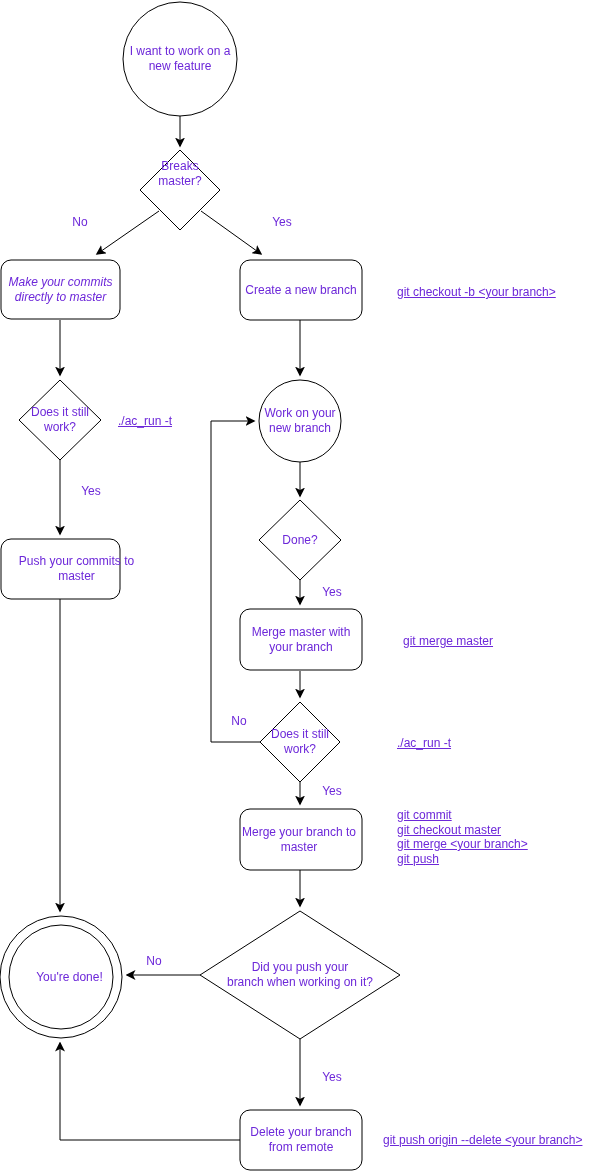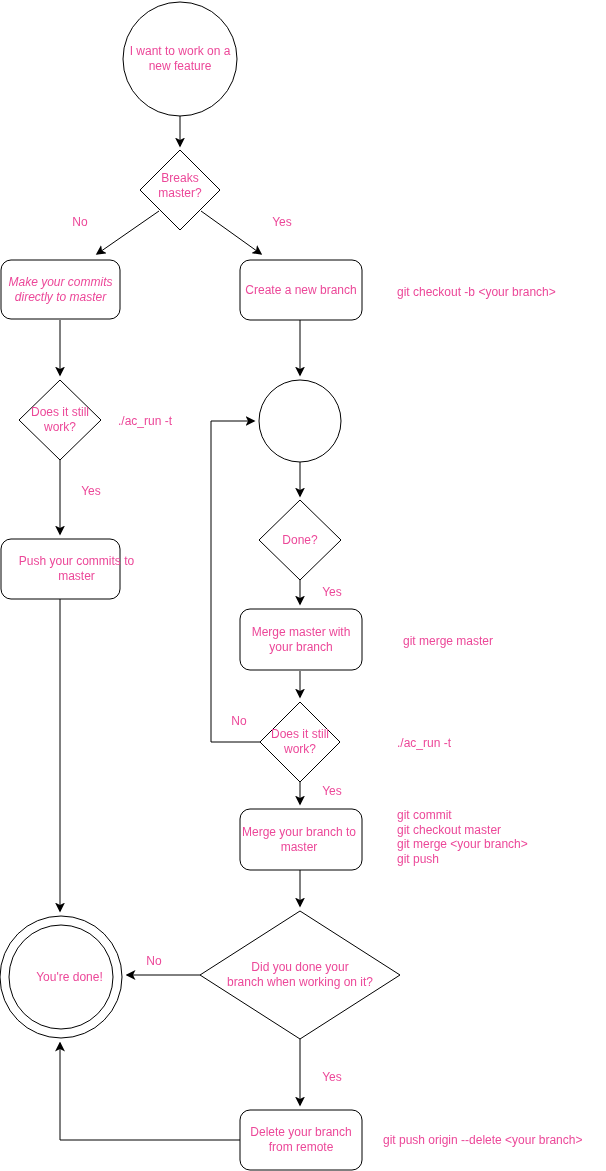--- a/index.html
+++ b/index.html
@@ -11,30 +11,30 @@
     font-family: "Liberation Sans", "DejaVu Sans", sans-serif;
     color: #000000;
     overflow: hidden;
   }
   #shapes { position: absolute; left: 0; top: 0; }
   .lbl {
     position: absolute;
     font-size: 12px;
     line-height: 15px;
     white-space: pre-line;
-    color: #ec4899;
+    color: #6d28d9;
   }
   .node-label {
     display: flex;
     align-items: center;
     justify-content: center;
     text-align: center;
   }
   .edge-label { text-align: center; line-height: 14px; }
-  .annot { line-height: 14.5px; }
+  .annot { line-height: 14.5px; text-decoration: underline; }
 </style>
 </head>
 <body>
 
 <div id="canvas">
 
   <svg id="shapes" width="606" height="1171" viewBox="0 0 606 1171">
     <defs>
       <marker id="arr" viewBox="0 0 10 10" refX="8.5" refY="5" markerWidth="10" markerHeight="10" orient="auto-start-reverse">
         <path d="M0,0 L10,5 L0,10 L2.5,5 Z" fill="#000000"></path>
@@ -74,37 +74,39 @@
       <rect x="240" y="809" width="122" height="61" rx="10"></rect>
       <polygon points="300,911 400,975 300,1039 200,975"></polygon>
       <circle cx="61" cy="977" r="61"></circle>
       <circle cx="61" cy="977" r="52"></circle>
       <rect x="240" y="1110" width="122" height="60" rx="10"></rect>
     </g>
   </svg>
 
   <div class="lbl node-label" style="left:122px; top:29px; width:116px; height:60px;">I want to work on a
 new feature</div>
-  <div class="lbl node-label" style="left:130px; top:156px; width:100px; height:60px;">Breaks
+  <div class="lbl node-label" style="left:130px; top:144px; width:100px; height:60px;">Breaks
 master?</div>
   <div class="lbl node-label" style="left:1px; top:260px; width:119px; height:59px;font-style:italic;">Make your commits
 directly to master</div>
   <div class="lbl node-label" style="left:15px; top:390px; width:90px; height:60px;">Does it still
 work?</div>
   <div class="lbl node-label" style="left:17px; top:539px; width:119px; height:60px;">Push your commits to
 master</div>
   <div class="lbl node-label" style="left:240px; top:260px; width:122px; height:60px;text-align:center;">Create a new branch</div>
+  <div class="lbl node-label" style="left:255px; top:391px; width:90px; height:60px;">Work on your
+new branch</div>
   <div class="lbl node-label" style="left:255px; top:510px; width:90px; height:60px;">Done?</div>
   <div class="lbl node-label" style="left:240px; top:609px; width:122px; height:61px;">Merge master with
 your branch</div>
   <div class="lbl node-label" style="left:255px; top:712px; width:90px; height:60px;">Does it still
 work?</div>
   <div class="lbl node-label" style="left:240px; top:809px; width:118px; height:61px;">Merge your branch to
 master</div>
-  <div class="lbl node-label" style="left:210px; top:945px; width:180px; height:60px;">Did you done your
+  <div class="lbl node-label" style="left:210px; top:945px; width:180px; height:60px;">Did you push your
 branch when working on it?</div>
   <div class="lbl node-label" style="left:11px; top:947px; width:117px; height:60px;">You're done!</div>
   <div class="lbl node-label" style="left:240px; top:1110px; width:122px; height:60px;">Delete your branch
 from remote</div>
 
   <div class="lbl edge-label" style="left:60px; top:215px; width:40px;">No</div>
   <div class="lbl edge-label" style="left:262px; top:215px; width:40px;">Yes</div>
   <div class="lbl edge-label" style="left:71px; top:484px; width:40px;">Yes</div>
   <div class="lbl edge-label" style="left:312px; top:585px; width:40px;">Yes</div>
   <div class="lbl edge-label" style="left:219px; top:714px; width:40px;">No</div>

